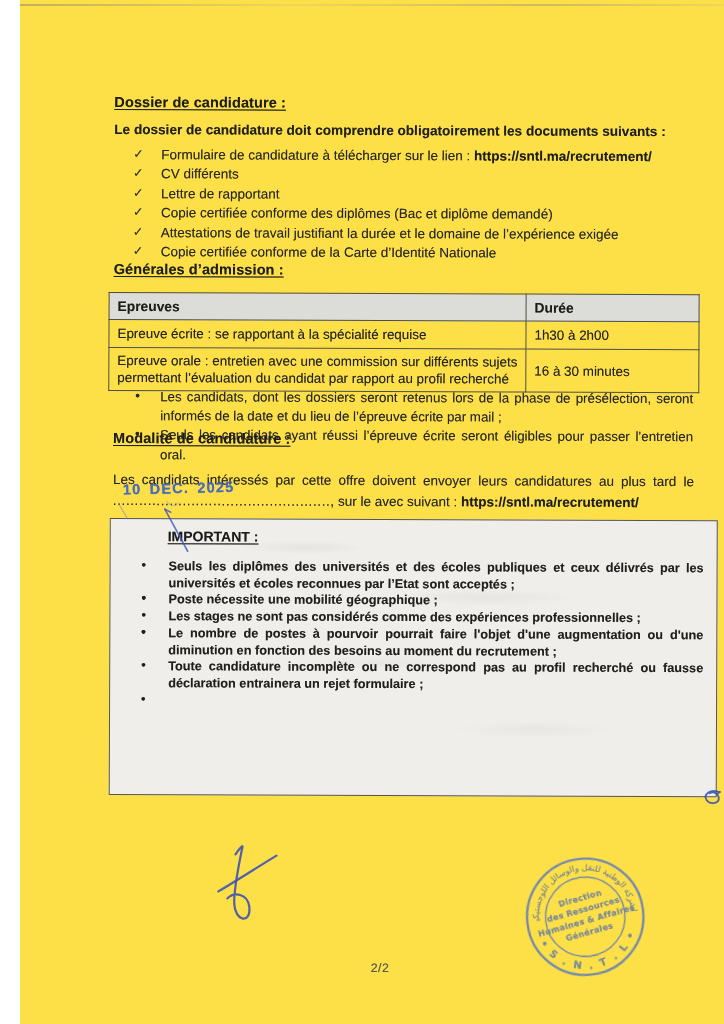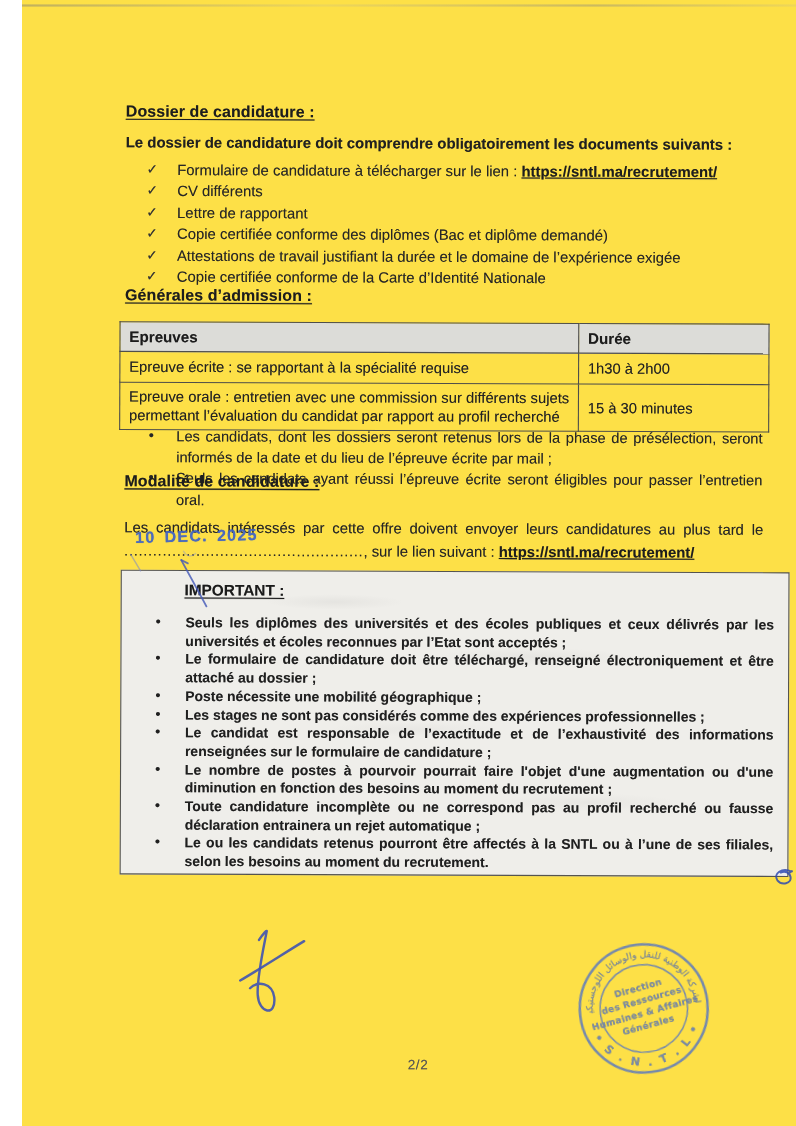--- a/index.html
+++ b/index.html
@@ -21,21 +21,21 @@
     position:absolute;left:93px;font-weight:700;font-size:14.5px;color:#1d1d1d;
     text-decoration:underline;text-underline-offset:2px;letter-spacing:.1px;white-space:nowrap;
   }
   .intro{
     position:absolute;top:123px;left:93px;width:590px;font-weight:700;font-size:13.6px;
     color:#202020;white-space:nowrap;
   }
   .checklist{position:absolute;top:146px;left:93px;width:590px;margin:0;padding:0;list-style:none;font-size:13.5px;}
   .checklist li{position:relative;padding-left:47px;line-height:19.4px;white-space:nowrap;}
   .check{position:absolute;left:19px;top:0;font-size:12.5px;color:#333;}
-  .link{font-weight:700;text-decoration:underline;color:#1d1d1d;}
+  .link{font-weight:700;color:#1d1d1d;}
   
   .criteria-table{
     position:absolute;top:293px;left:88px;width:590px;border-collapse:collapse;table-layout:fixed;
     font-size:13.4px;color:#222;
   }
   .criteria-table th,.criteria-table td{border:1.2px solid #4e4e4b;}
   .criteria-table th{
     background:#dcdcd8;font-weight:700;text-align:left;padding:4px 8px;font-size:13.8px;height:18px;color:#1c1c1c;
   }
   .criteria-table td{padding:4px 8px;vertical-align:middle;}
@@ -143,53 +143,53 @@
           <th>Durée</th>
         </tr>
       </thead>
       <tbody>
         <tr class="r1">
           <td>Epreuve écrite : se rapportant à la spécialité requise</td>
           <td>1h30 à 2h00</td>
         </tr>
         <tr class="r2">
           <td class="just">Epreuve orale : entretien avec une commission sur différents sujets permettant l’évaluation du candidat par rapport au profil recherché</td>
-          <td>15 à 30 minutes</td>
+          <td>16 à 30 minutes</td>
         </tr>
       </tbody>
     </table>
     <ul class="notes">
       <li>
         <span class="bull">•</span>
         <span>Les candidats, dont les dossiers seront retenus lors de la phase de présélection, seront informés de la date et du lieu de l’épreuve écrite par mail ;</span>
       </li>
       <li>
         <span class="bull">•</span>
         <span>Seuls les candidats ayant réussi l’épreuve écrite seront éligibles pour passer l’entretien oral.</span>
       </li>
     </ul>
 
     <div class="heading" style="top:431px">Modalité de candidature :</div>
     <p class="modalite">
       <span>Les candidats intéressés par cette offre doivent envoyer leurs candidatures au plus tard le</span>
-      <span class="dots">..................................................</span><span>, sur le lien suivant : </span><span class="link">https://sntl.ma/recrutement/</span>
+      <span class="dots">..................................................</span><span>, sur le avec suivant : </span><span class="link">https://sntl.ma/recrutement/</span>
     </p>
     <div class="date-stamp">10 DEC. 2025</div>
 
     <div class="important-box">
       <div class="imp-heading">IMPORTANT :</div>
       <ul class="imp-list">
         <li><span class="bull">•</span><span>Seuls les diplômes des universités et des écoles publiques et ceux délivrés par les universités et écoles reconnues par l’Etat sont acceptés ;</span></li>
-        <li><span class="bull">•</span><span>Le formulaire de candidature doit être téléchargé, renseigné électroniquement et être attaché au dossier ;</span></li>
+        <li><span class="bull">•</span></li>
         <li><span class="bull">•</span><span>Poste nécessite une mobilité géographique ;</span></li>
         <li><span class="bull">•</span><span>Les stages ne sont pas considérés comme des expériences professionnelles ;</span></li>
-        <li><span class="bull">•</span><span>Le candidat est responsable de l’exactitude et de l’exhaustivité des informations renseignées sur le formulaire de candidature ;</span></li>
+        <li><span class="bull">•</span></li>
         <li><span class="bull">•</span><span>Le nombre de postes à pourvoir pourrait faire l'objet d'une augmentation ou d'une diminution en fonction des besoins au moment du recrutement ;</span></li>
-        <li><span class="bull">•</span><span>Toute candidature incomplète ou ne correspond pas au profil recherché ou fausse déclaration entrainera un rejet automatique ;</span></li>
-        <li><span class="bull">•</span><span>Le ou les candidats retenus pourront être affectés à la SNTL ou à l’une de ses filiales, selon les besoins au moment du recrutement.</span></li>
+        <li><span class="bull">•</span><span>Toute candidature incomplète ou ne correspond pas au profil recherché ou fausse déclaration entrainera un rejet formulaire ;</span></li>
+        <li><span class="bull">•</span></li>
       </ul>
     </div>
 
     <svg class="pen-overlay" viewBox="0 0 724 1024" xmlns="http://www.w3.org/2000/svg">
       <g fill="none" stroke-linecap="round" stroke-linejoin="round">
         <path d="M99,505 l9,15" stroke="#7b89c9" stroke-width="1.3" opacity="0.55"></path>
         <path d="M147,502 c2,4 7,6 11,2" stroke="#8b97cf" stroke-width="1.2" opacity="0.45"></path>
         <path d="M145,510 C151,521 160,537 168,552" stroke="#4257b8" stroke-width="1.7" opacity="0.8"></path>
         <path d="M145,510 l6,3" stroke="#4257b8" stroke-width="1.6" opacity="0.8"></path>
         <path d="M258,856 C240,867 217,882 200,892" stroke="#3a4fb5" stroke-width="2.2" opacity="0.88"></path>

